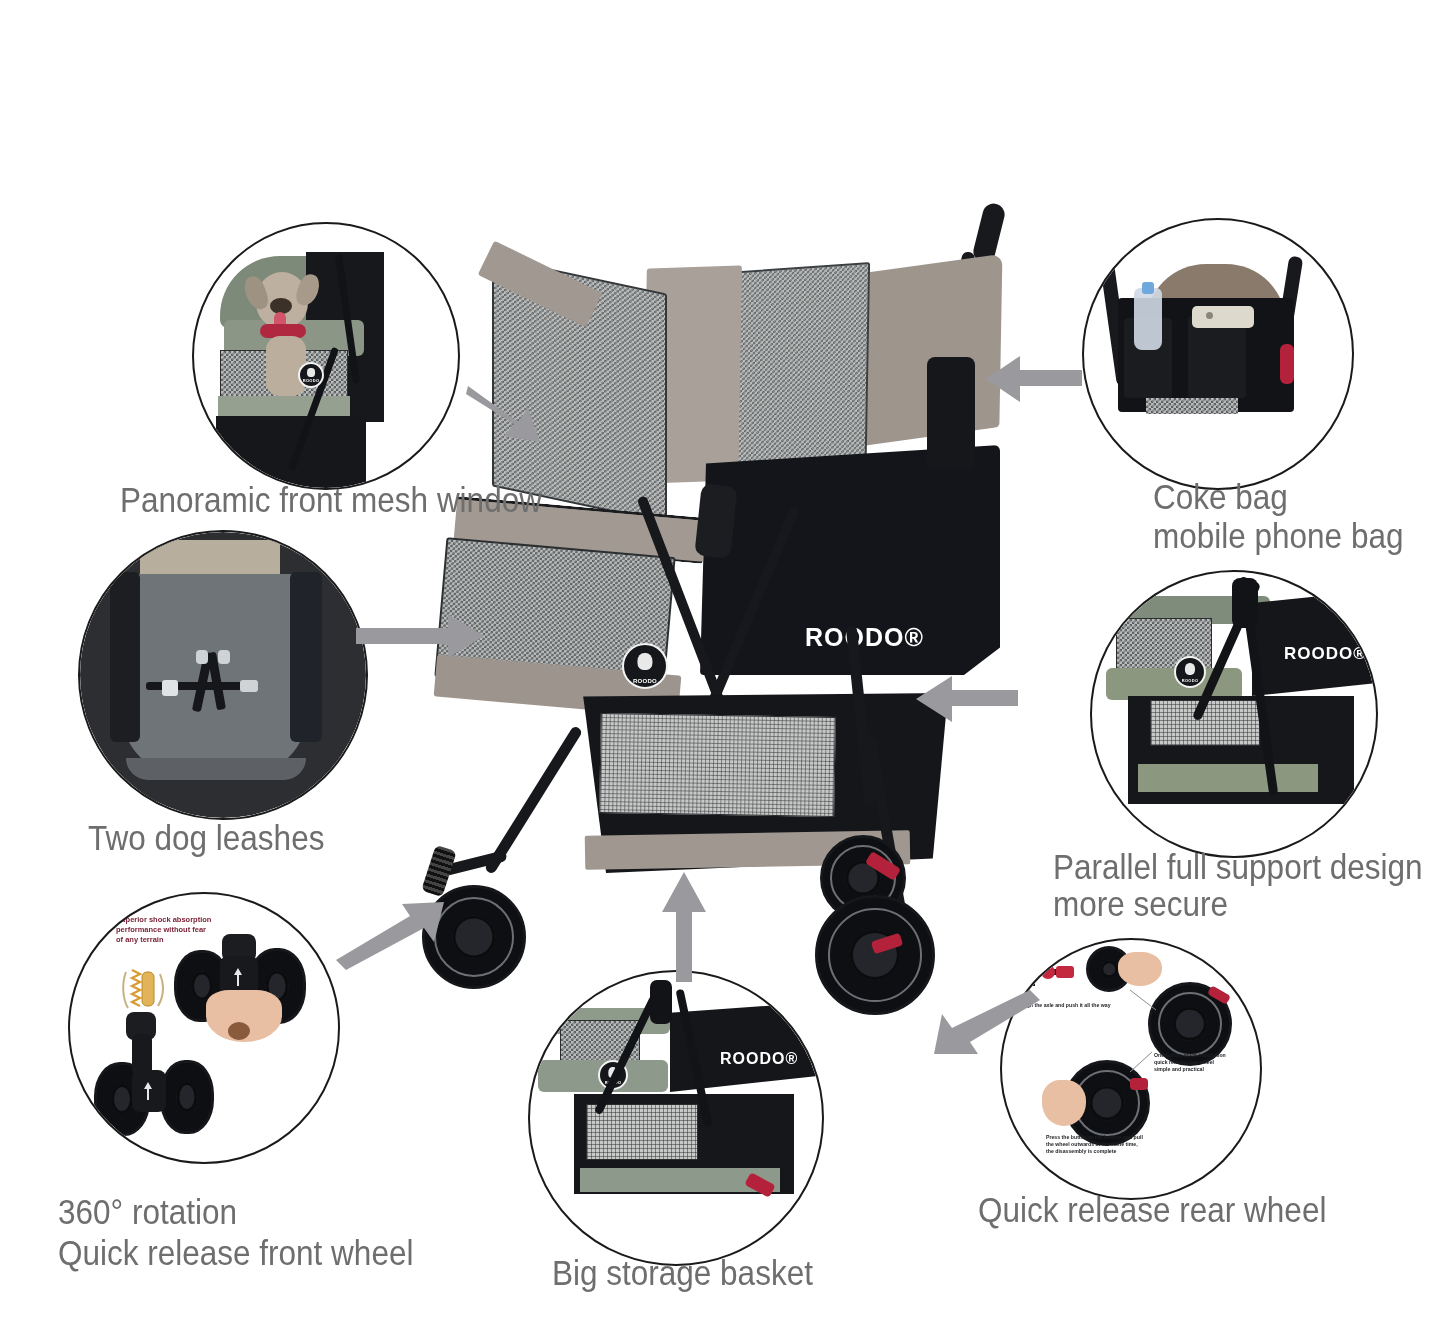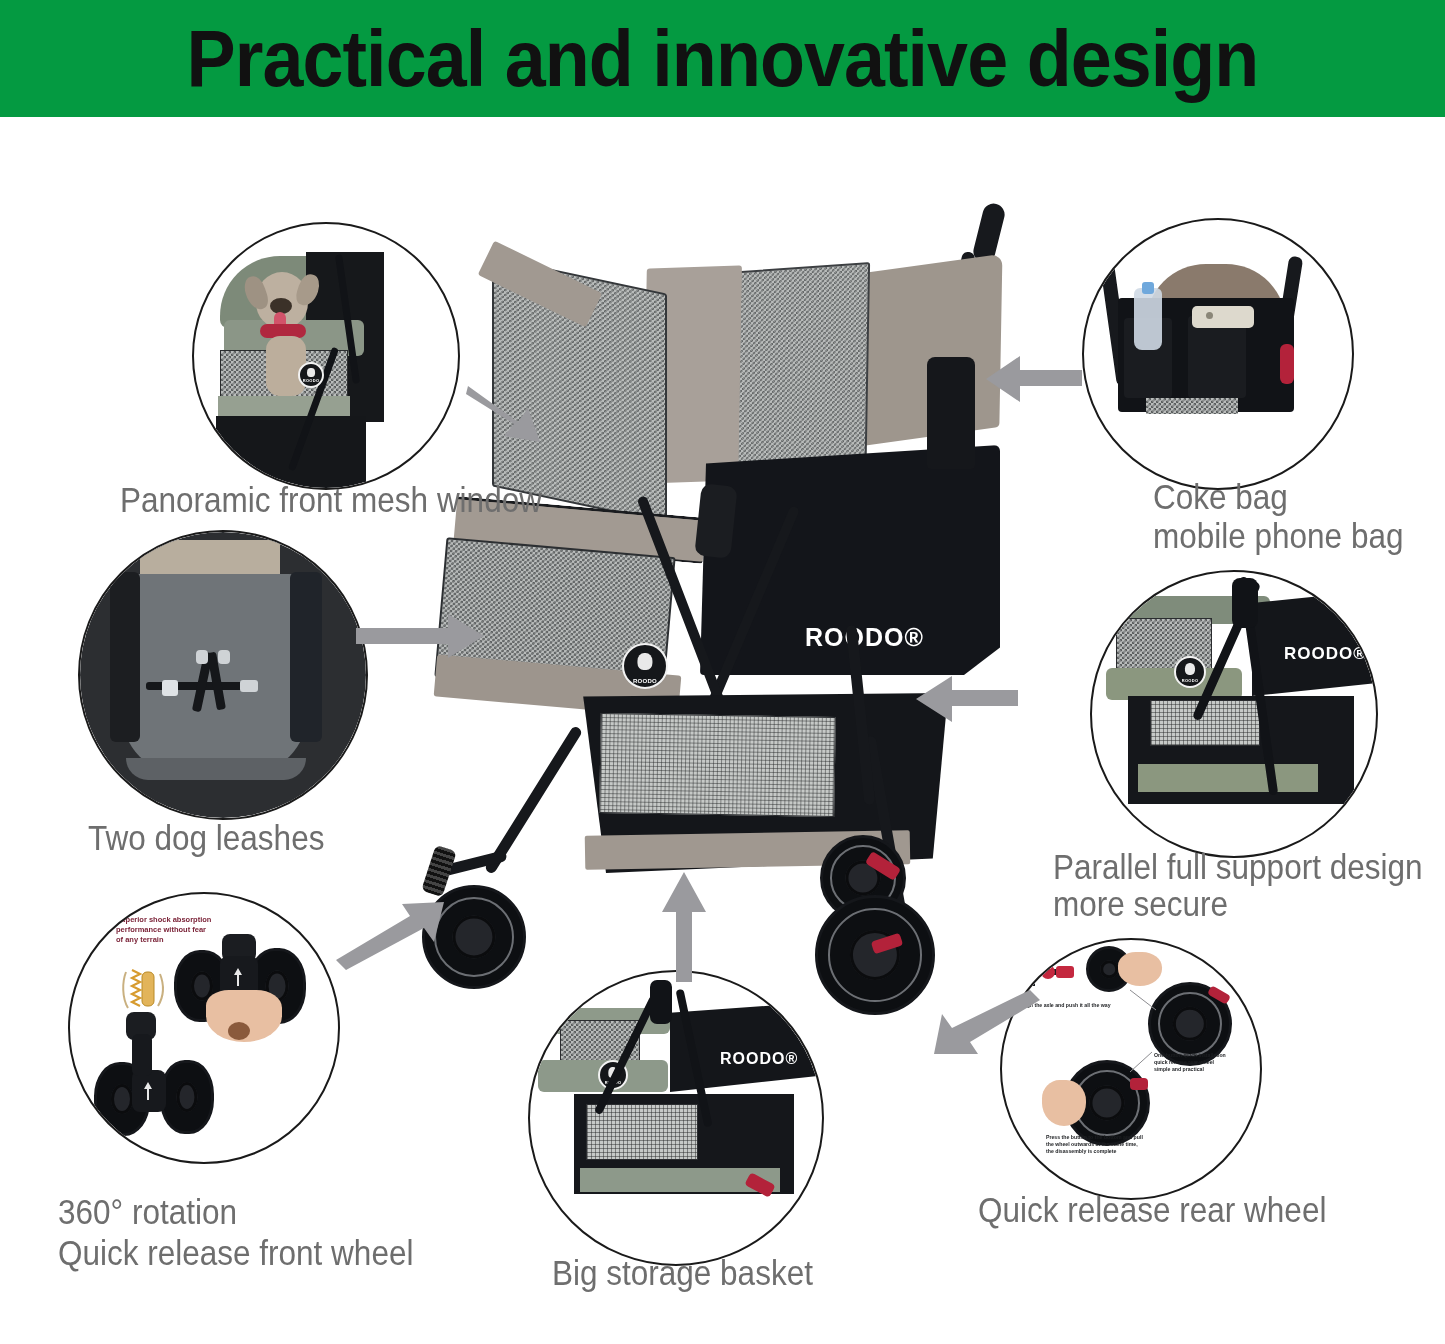--- a/index.html
+++ b/index.html
@@ -130,23 +130,20 @@
 
   
   .spine { position:absolute; }
   .hand { position:absolute; background:#e8bfa2; border-radius:40% 45% 50% 50%; }
 </style>
 </head>
 <body>
 
 <div id="page">
 
-  <div class="banner">
-    <div class="banner-title">Practical and innovative design</div>
-  </div>
 
   <div style="position:absolute; left:400px; top:195px; width:620px; height:810px;">
 
     <div class="bar" style="left:578px; top:8px; width:22px; height:60px; transform:rotate(14deg); background:#17191d; border-radius:11px;"></div>
     <div class="bar" style="left:545px; top:55px; width:13px; height:150px; transform:rotate(14deg); background:#17191d;"></div>
 
     <div style="position:absolute; left:455px; top:68px; width:145px; height:175px;
                 background:#9e968d; transform:skewX(-9deg) rotate(-8deg); border-radius:4px 12px 4px 4px;"></div>
     <div class="mesh" style="left:318px; top:72px; width:150px; height:210px; transform:skewX(-5deg) rotate(-4deg);
                 border:2px solid #3c3f42; border-radius:3px;"></div>

